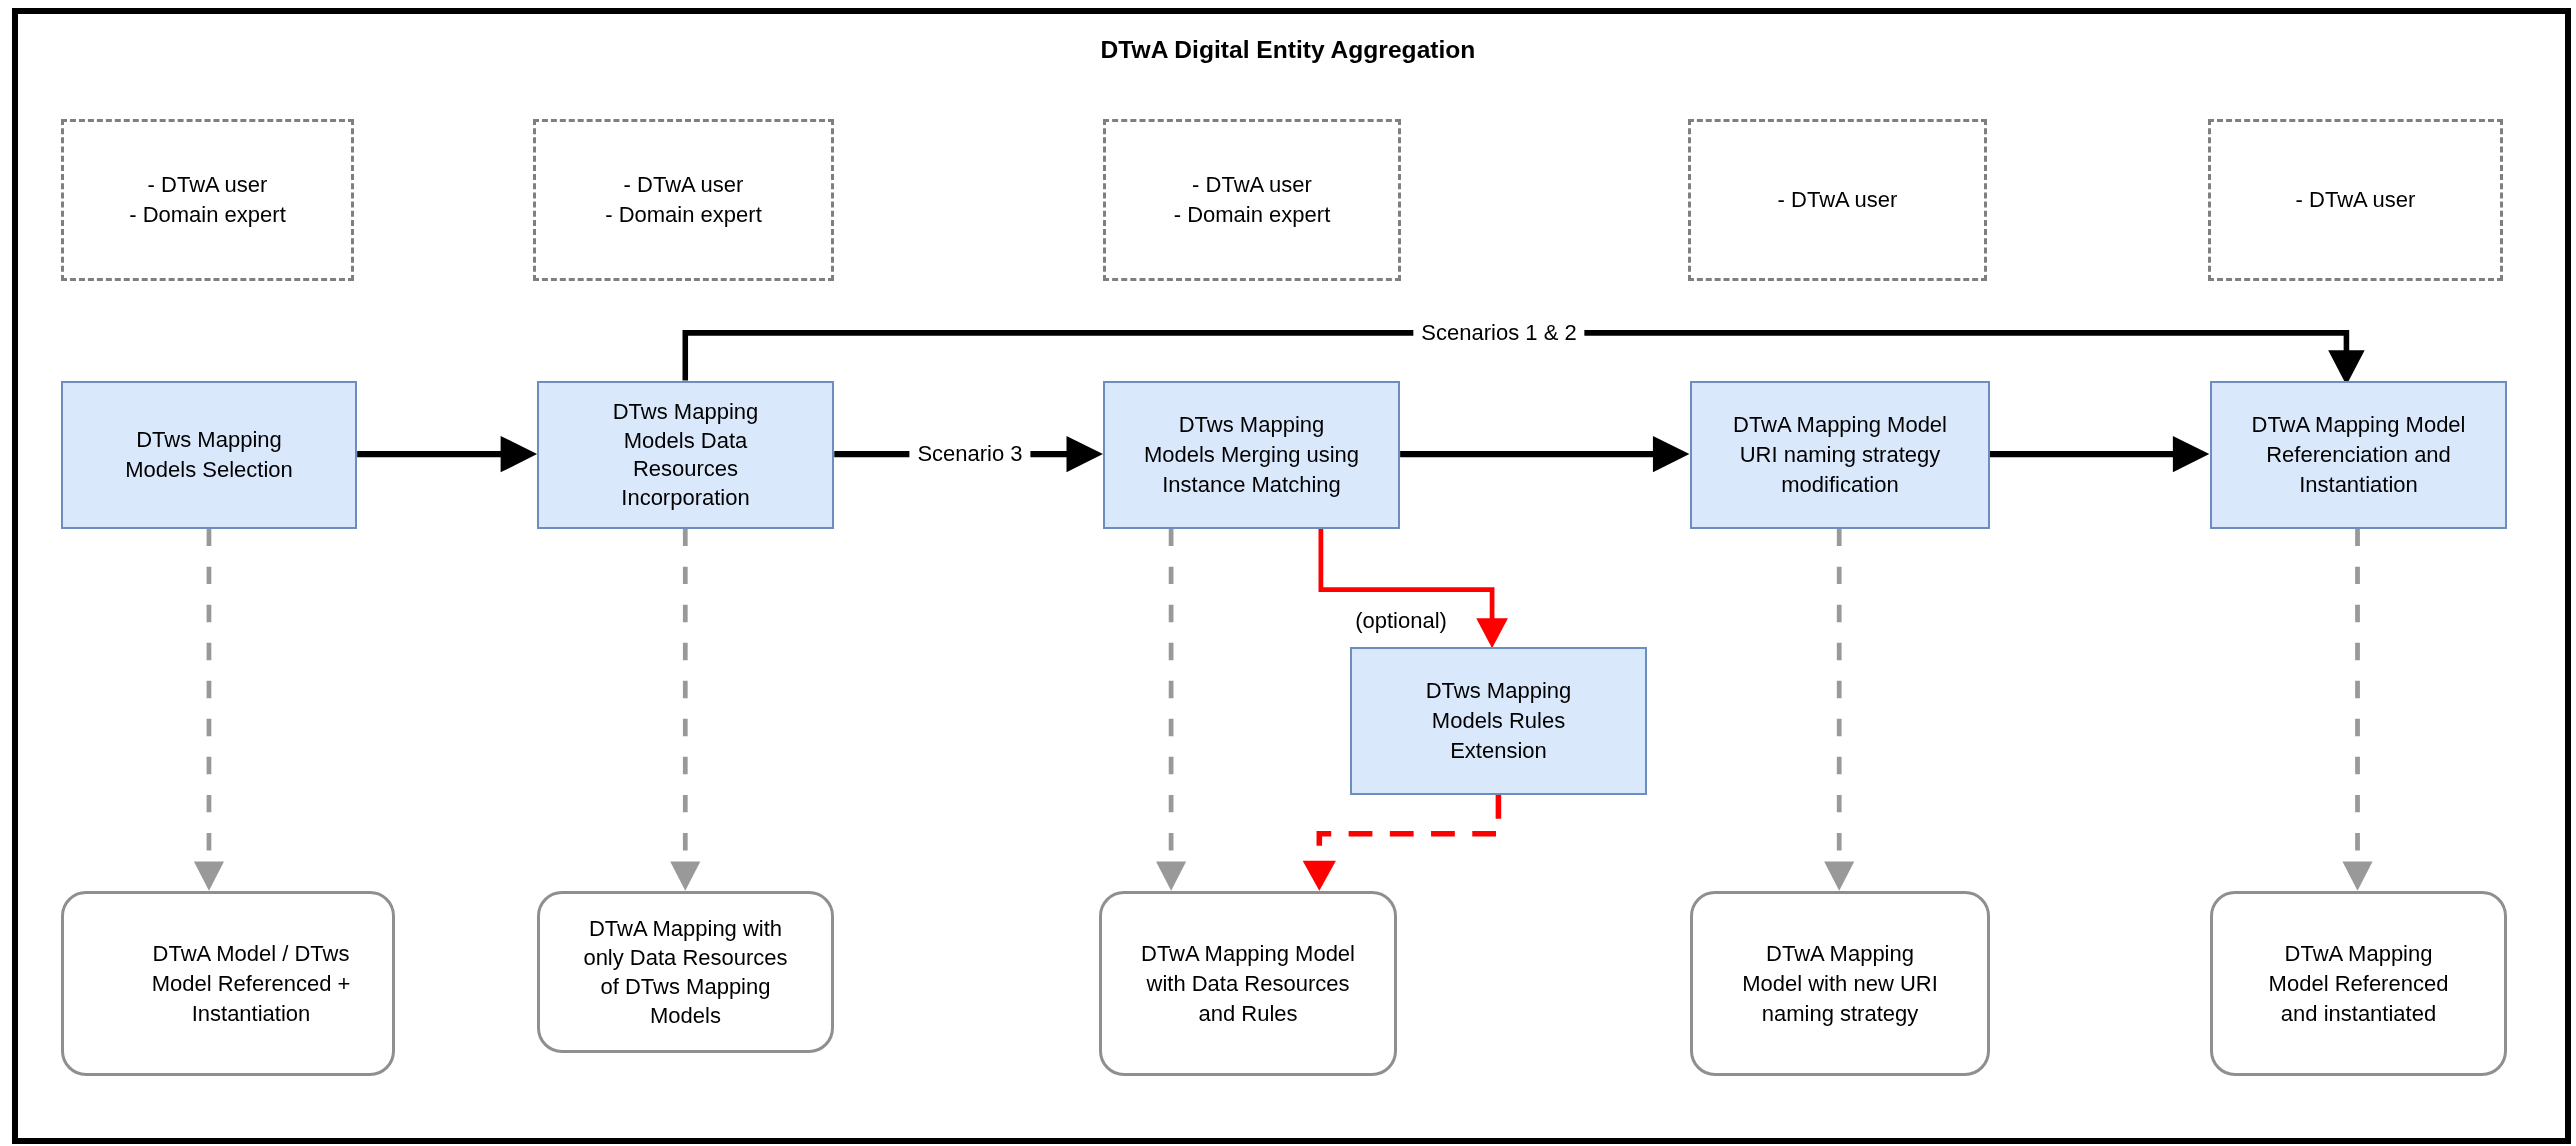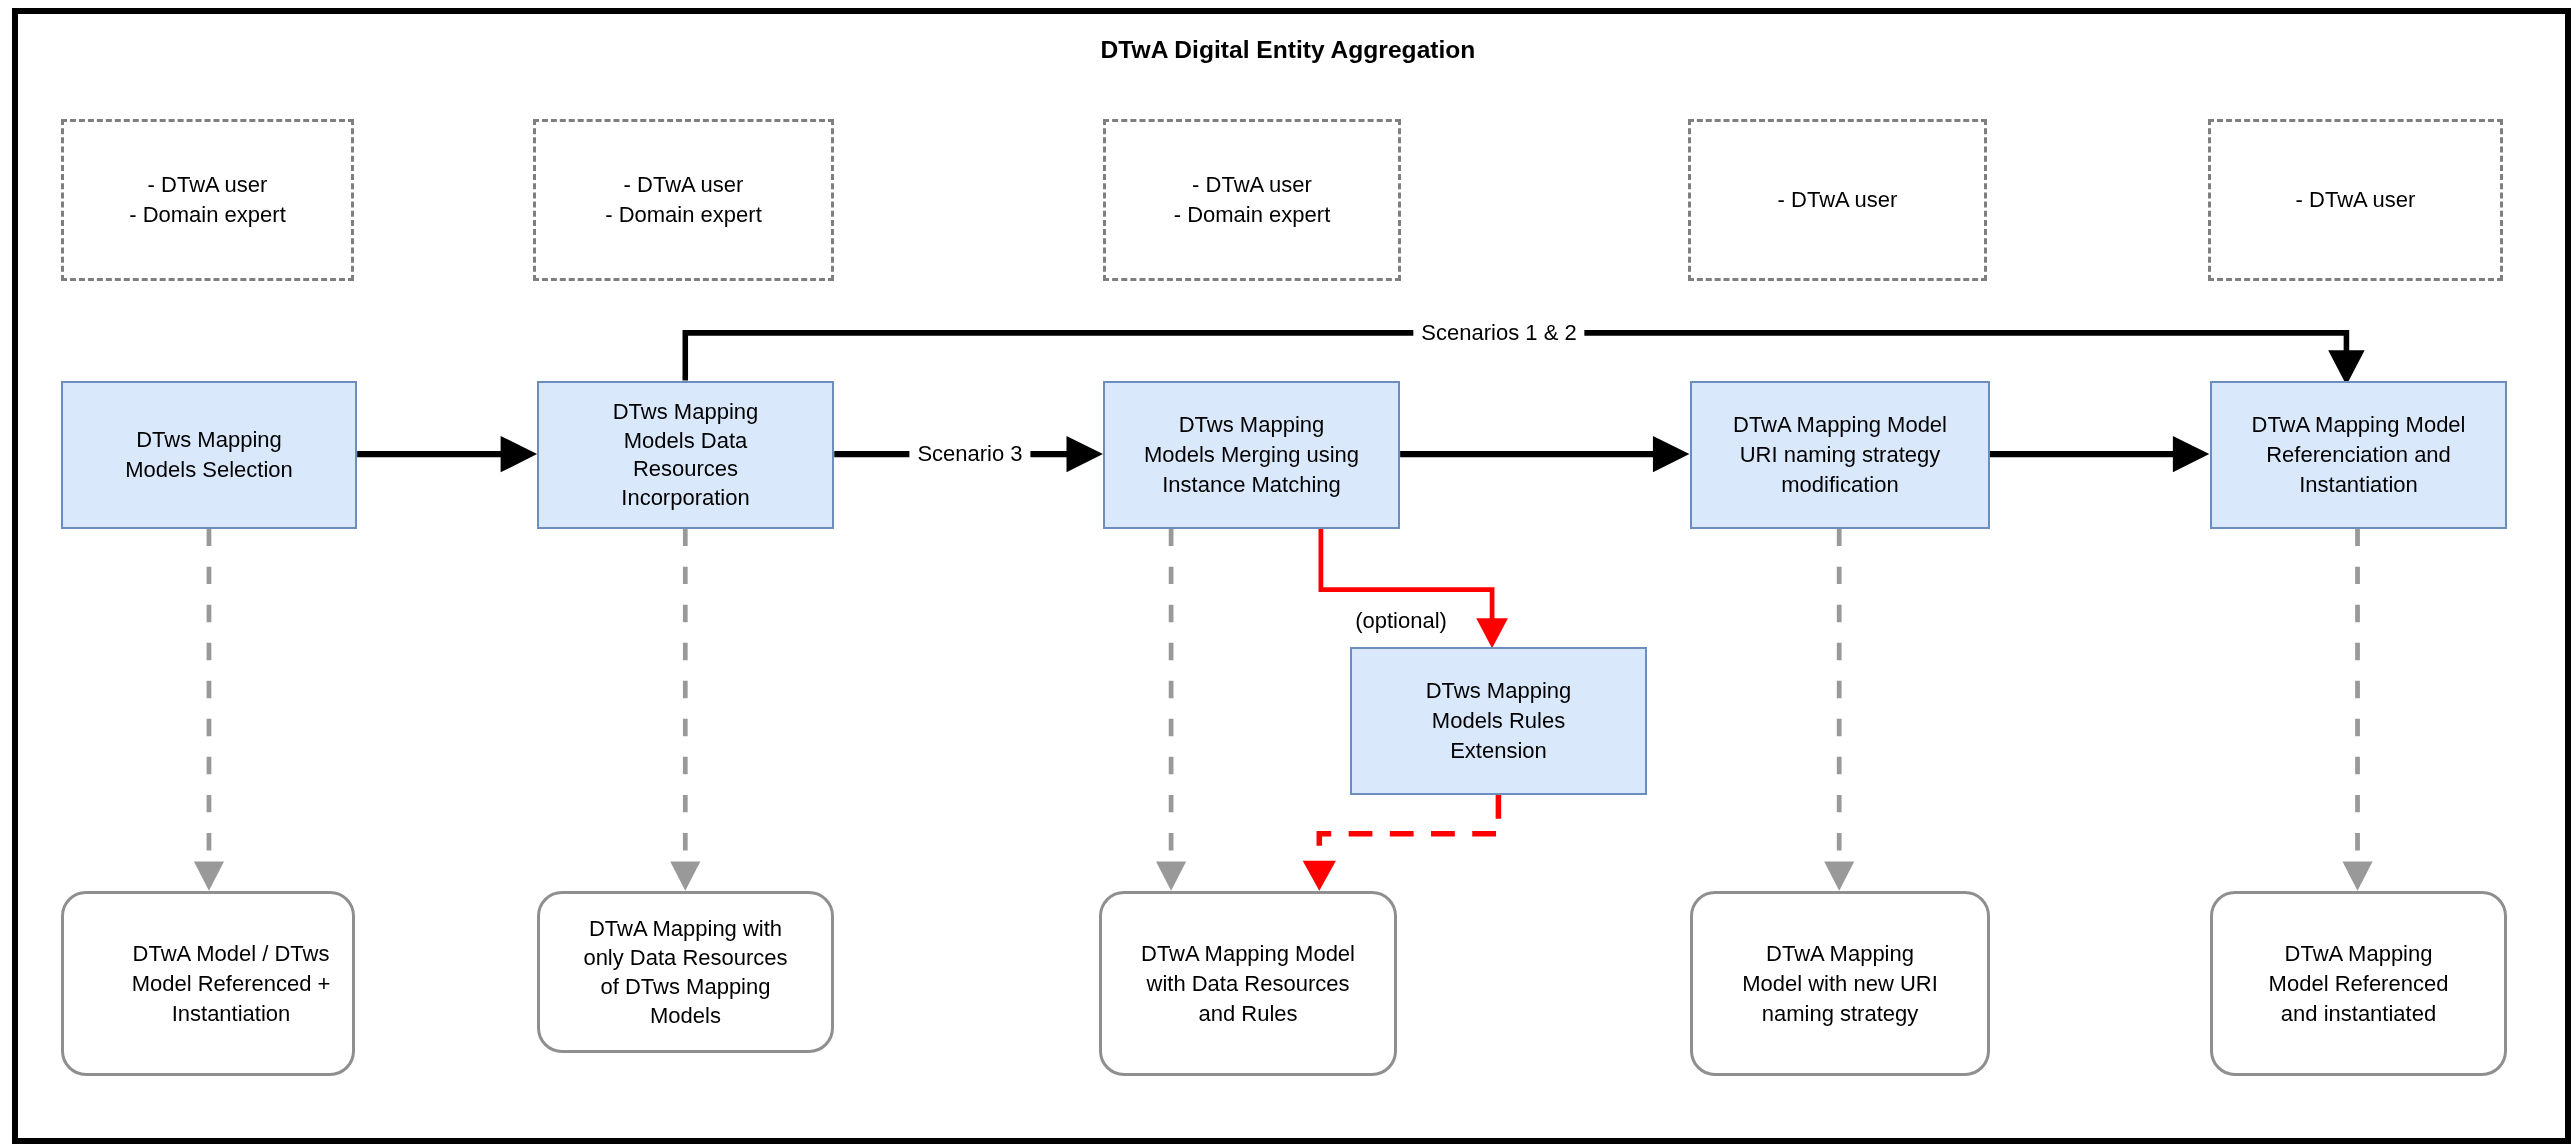--- a/index.html
+++ b/index.html
@@ -130,21 +130,21 @@
   <div>Referenciation and</div>
   <div>Instantiation</div>
 </div>
 
 <div class="node process" style="left:1350px;top:647px;width:297px;height:148px;">
   <div>DTws Mapping</div>
   <div>Models Rules</div>
   <div>Extension</div>
 </div>
 
-<div class="node output" style="left:61px;top:891px;width:294px;height:185px;padding-left:46px;">
+<div class="node output" style="left:61px;top:891px;width:334px;height:185px;padding-left:46px;">
   <div>DTwA Model / DTws</div>
   <div>Model Referenced +</div>
   <div>Instantiation</div>
 </div>
 <div class="node output" style="left:537px;top:891px;width:297px;height:162px;line-height:29px;">
   <div>DTwA Mapping with</div>
   <div>only Data Resources</div>
   <div>of DTws Mapping</div>
   <div>Models</div>
 </div>

